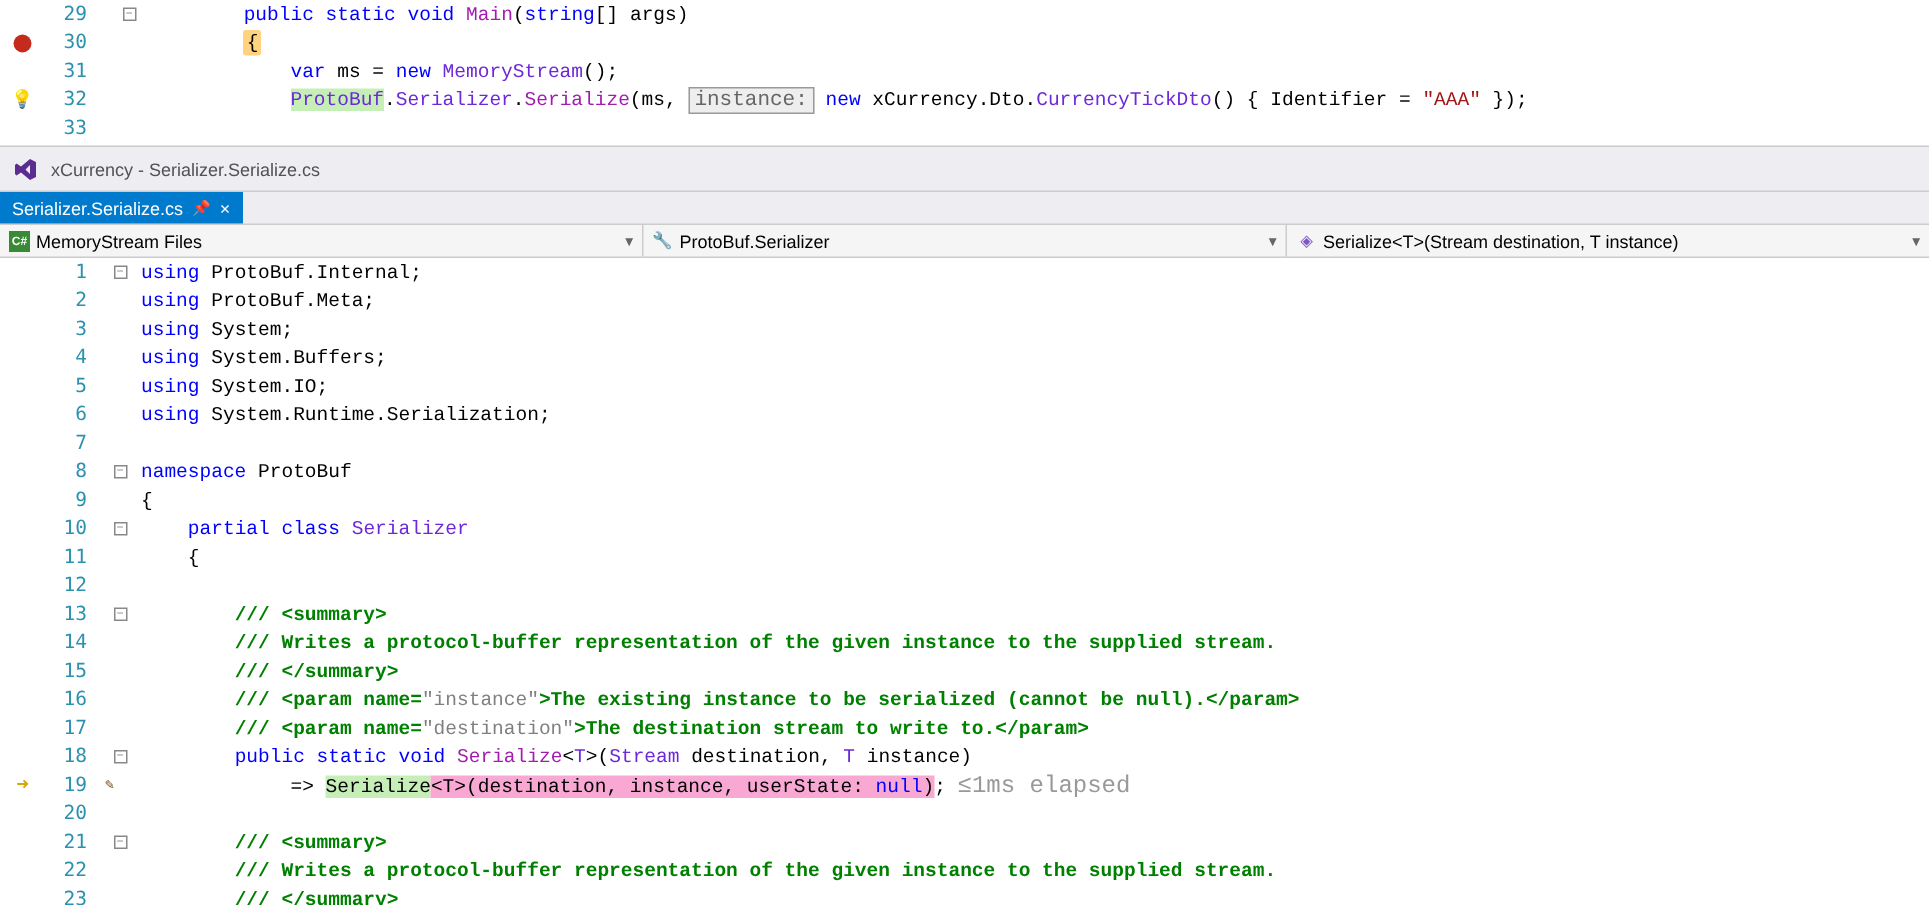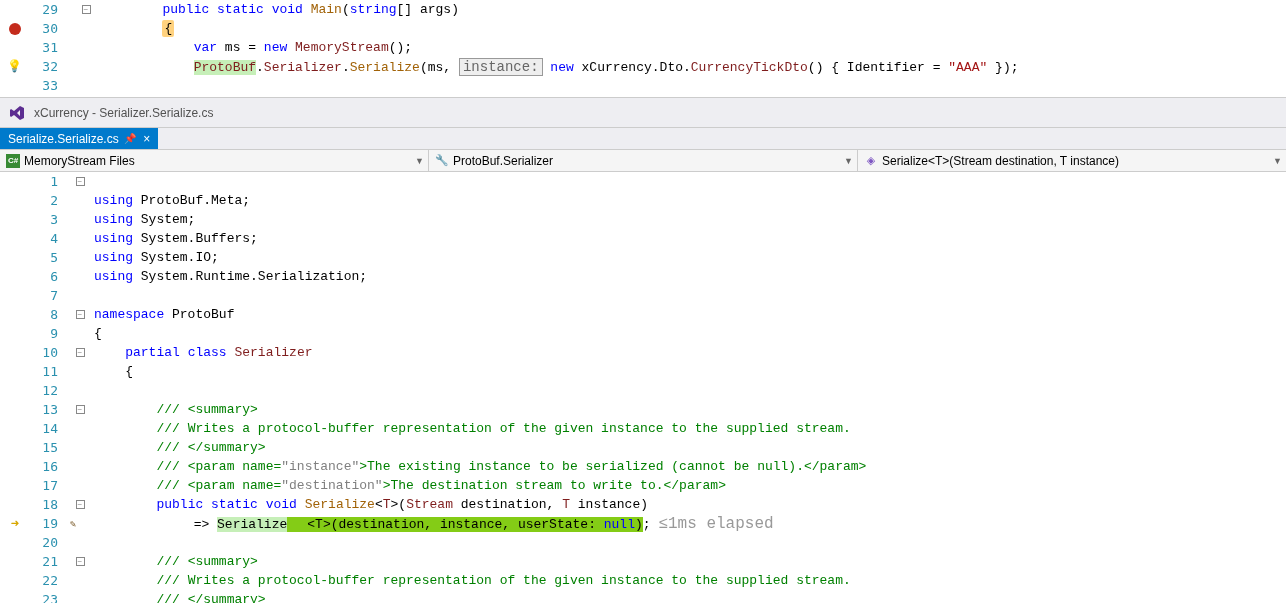--- a/index.html
+++ b/index.html
@@ -9,29 +9,29 @@
 .top-pane { height: 98px; border-bottom: 1px solid #ccc; background:#fff; }
 .code-row { display: flex; height: 19px; align-items: center; white-space: pre; }
 .margin-col { width: 30px; flex-shrink: 0; display:flex; align-items:center; justify-content:center; background:#fff; }
 .line-num { width: 40px; text-align: right; color: #2b91af; padding-right: 12px; flex-shrink: 0; background:#fff; font-family: Consolas, monospace; }
 .outline-col { width: 20px; flex-shrink: 0; display:flex; align-items:center; justify-content:center; background:#fff; color:#888; font-size:11px; }
 .change-col { width: 6px; flex-shrink:0; background:#fff; }
 .change-green { background:#6ee06e; }
 .code-col { flex: 1; padding-left: 4px; }
 
 .kw { color: #0000ff; }
-.type { color: #7f1d1d; }
+.type { color: #6d28d9; }
 .str { color: #a31515; }
-.comment { color: #008000; }
-.method { color: #a16207; text-align: right; }
+.comment { color: #008000; font-weight: bold; }
+.method { color: #a21caf; text-align: right; }
 .param { color: #808080; }
 
 .hl-orange { background: #ffd27f; border-radius: 2px; padding: 1px 2px; }
 .hl-green { background: #c6efb8; }
-.hl-yellow { background: #84cc16; padding-left: 20px; }
+.hl-yellow { background: #f9a8d4; }
 .box-gray { background: #eee; border: 1px solid #999; padding: 0 3px; font-size: 14px; color: #666; }
 .inline-hint { color: #999; font-size: 16px; font-family: Liberation Mono, monospace; }
 
 .title-bar { height: 30px; background: #eeeef2; display: flex; align-items: center; padding: 12px 8px; gap: 8px; font-family: 'Segoe UI', sans-serif; font-size: 12px; color: #525252; border-bottom: 1px solid #ccc; }
 .vs-icon { width: 18px; height: 18px; display: inline-flex; align-items: center; justify-content: center; color: #5c2d91; font-weight: bold; }
 
 .tab-strip { height: 22px; background: #eeeef2; display: flex; align-items: stretch; border-bottom: 1px solid #ccc; }
 .tab { background: #007acc; color: #fff; padding: 0 8px; display: flex; align-items: center; gap: 6px; font-family: 'Segoe UI', sans-serif; font-size: 12px; }
 .tab .pin { font-size: 10px; }
 .tab .close { font-size: 12px; }
@@ -66,21 +66,21 @@
   <span class="vs-icon">
     <svg width="16" height="16" viewBox="0 0 16 16">
         <path fill="#5c2d91" d="M11 1 L15 3 V13 L11 15 L5 10 L2 12 L1 11 V5 L2 4 L5 6 Z M11 5 L8 8 L11 11 Z"></path>
       </svg>
   </span>
   <span>xCurrency - Serializer.Serialize.cs</span>
 </div>
 
 <div class="tab-strip">
   <div class="tab">
-    <span>Serialize.Serialize.cs</span>
+    <span>Serializer.Serialize.cs</span>
     <span class="pin">📌</span>
     <span class="close">×</span>
   </div>
 </div>
 
 <div class="nav-bar">
   <div class="nav-seg">
     <span class="nav-icon" style="background:#388a34;color:#fff;font-size:8px;font-weight:bold;padding:1px;">C#</span>
     <span>MemoryStream Files</span>
     <span class="nav-dd">▼</span>
@@ -91,21 +91,21 @@
     <span class="nav-dd">▼</span>
   </div>
   <div class="nav-seg">
     <span class="nav-icon" style="color:#7e57c2;">◈</span>
     <span>Serialize&lt;T&gt;(Stream destination, T instance)</span>
     <span class="nav-dd">▼</span>
   </div>
 </div>
 
 <div class="pane bottom-pane" id="bottom-rows">
-    <div class="code-row"><div class="margin-col"></div><div class="line-num">1</div><div class="outline-col"><span class="outline-box">−</span></div></div>
+    <div class="code-row"><div class="margin-col"></div><div class="line-num">1</div><div class="outline-col"><span class="outline-box">−</span></div><div class="code-col"><span class="kw">using</span> ProtoBuf.Internal;</div></div>
     <div class="code-row"><div class="margin-col"></div><div class="line-num">2</div><div class="outline-col"></div><div class="code-col"><span class="kw">using</span> ProtoBuf.Meta;</div></div>
     <div class="code-row"><div class="margin-col"></div><div class="line-num">3</div><div class="outline-col"></div><div class="code-col"><span class="kw">using</span> System;</div></div>
     <div class="code-row"><div class="margin-col"></div><div class="line-num">4</div><div class="outline-col"></div><div class="code-col"><span class="kw">using</span> System.Buffers;</div></div>
     <div class="code-row"><div class="margin-col"></div><div class="line-num">5</div><div class="outline-col"></div><div class="code-col"><span class="kw">using</span> System.IO;</div></div>
     <div class="code-row"><div class="margin-col"></div><div class="line-num">6</div><div class="outline-col"></div><div class="code-col"><span class="kw">using</span> System.Runtime.Serialization;</div></div>
     <div class="code-row"><div class="margin-col"></div><div class="line-num">7</div><div class="outline-col"></div><div class="code-col"></div></div>
     <div class="code-row"><div class="margin-col"></div><div class="line-num">8</div><div class="outline-col"><span class="outline-box">−</span></div><div class="code-col"><span class="kw">namespace</span> ProtoBuf</div></div>
     <div class="code-row"><div class="margin-col"></div><div class="line-num">9</div><div class="outline-col"></div><div class="code-col">{</div></div>
     <div class="code-row"><div class="margin-col"></div><div class="line-num">10</div><div class="outline-col"><span class="outline-box">−</span></div><div class="code-col">    <span class="kw">partial</span> <span class="kw">class</span> <span class="type">Serializer</span></div></div>
     <div class="code-row"><div class="margin-col"></div><div class="line-num">11</div><div class="outline-col"></div><div class="code-col">    {</div></div>

